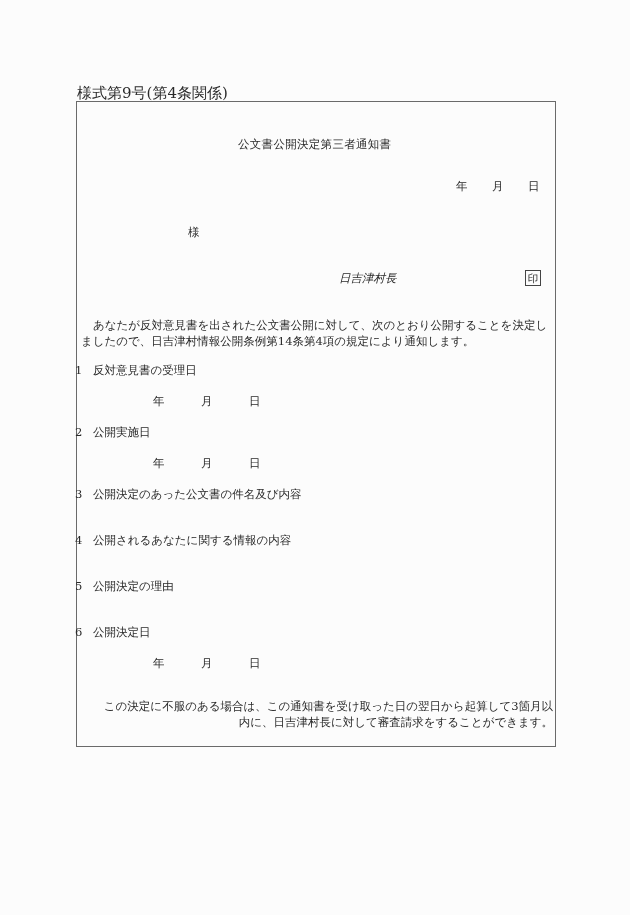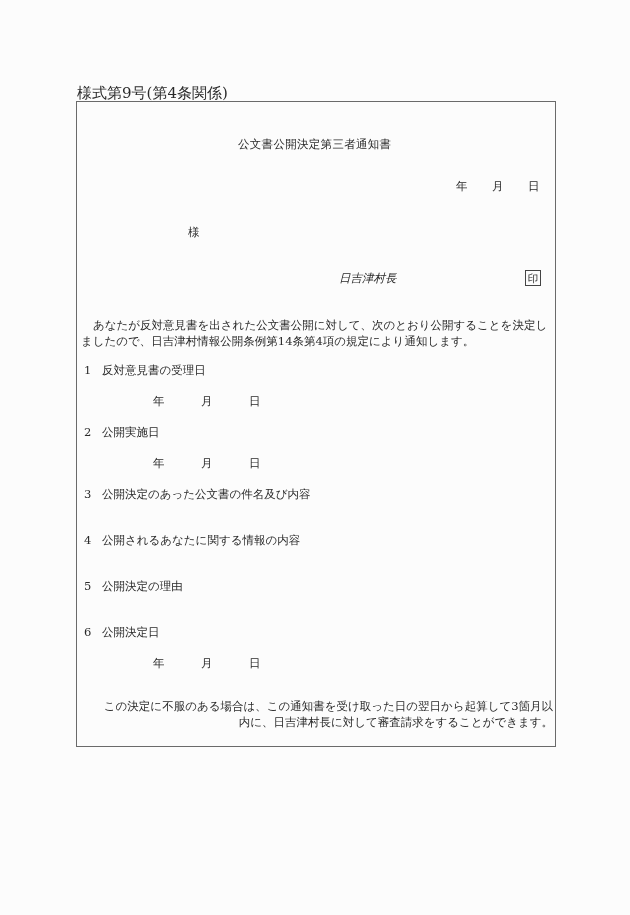--- a/index.html
+++ b/index.html
@@ -36,21 +36,21 @@
       position: absolute;
       left: 81px; width: 472px;
       line-height: 16px;
       font-size: 11.5px;
       white-space: normal;
       word-break: break-all;
     }
     .para1 { top: 317px; }
     .para2 { top: 698px; text-align: right; }
     .para .indent { display: inline-block; width: 12px; }
-    .item { left: 84px; }
+    .item { left: 75px; }
     .item .num { display: inline-block; width: 18px; }
     .dline span { position: absolute; }
   </style>
 </head>
 <body>
 
 <div class="abs form-label">様式第9号(第4条関係)</div>
 
 <div class="frame"></div>
 

